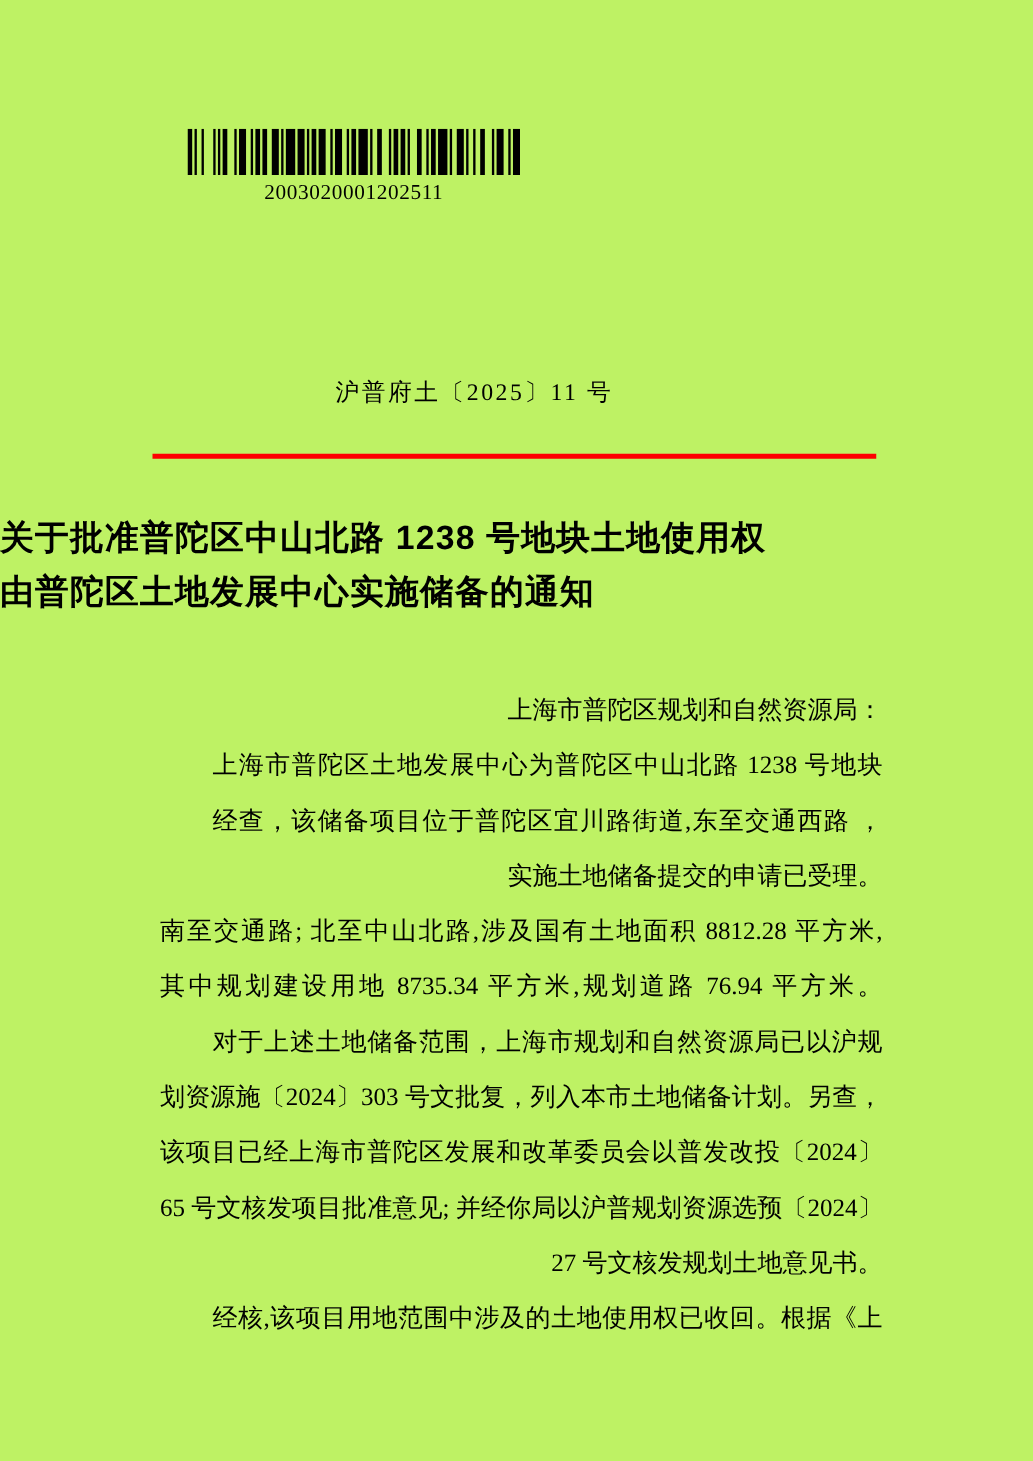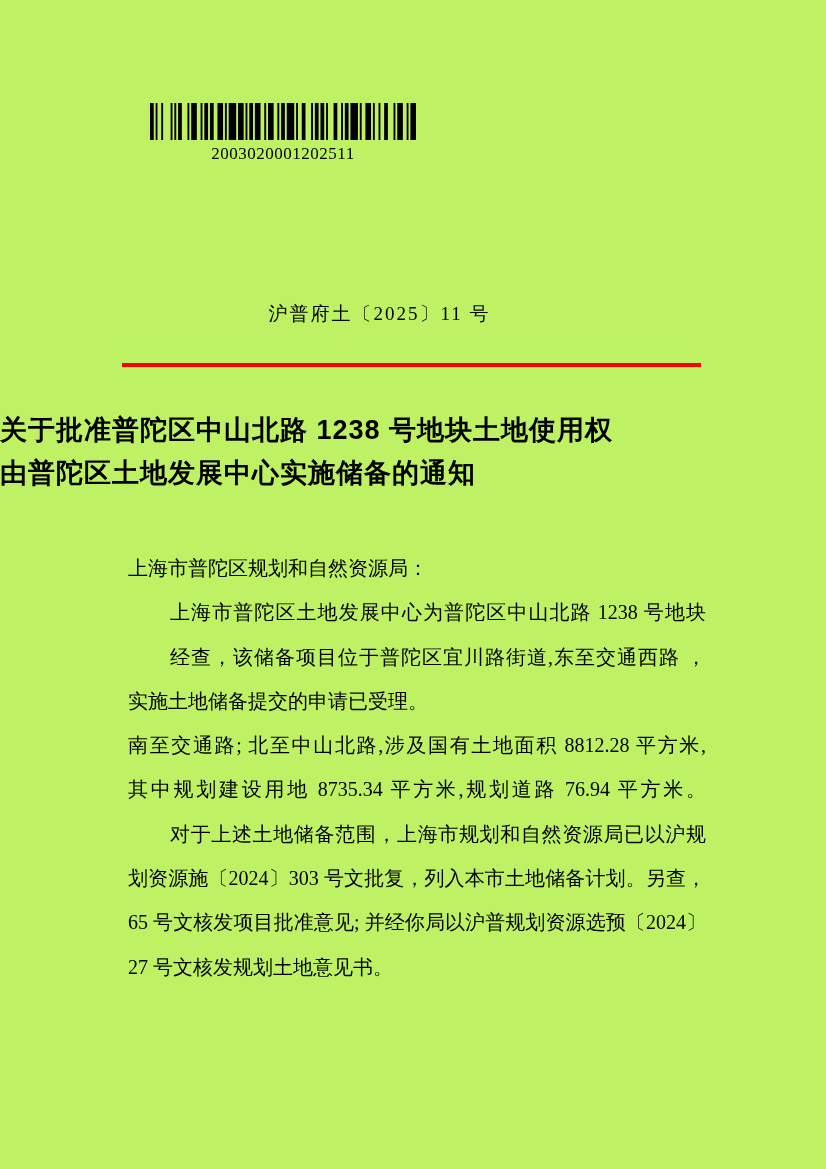--- a/index.html
+++ b/index.html
@@ -40,21 +40,21 @@
   .doc-title{
     position:absolute;left:0;right:0;top:409px;
     font-family:"Liberation Sans","DejaVu Sans",sans-serif;
     font-weight:bold;font-size:27px;line-height:43px;
     letter-spacing:1px;
   }
   .body-text{
     position:absolute;left:128px;top:546px;width:578px;
     font-size:20px;line-height:44.3px;
   }
-  .body-text .line{text-align:left;}
+  .body-text .line{text-align:right;}
   .body-text .j{
     text-align:justify;
     text-align-last:justify;
     text-justify:inter-character;
   }
   .body-text .indent{text-indent:42px;}
 </style>
 </head>
 <body>
 
@@ -120,17 +120,19 @@
 
   <div class="body-text">
     <div class="line">上海市普陀区规划和自然资源局：</div>
     <div class="line indent j">上海市普陀区土地发展中心为普陀区中山北路 1238 号地块</div>
     <div class="line indent j">经查，该储备项目位于普陀区宜川路街道,东至交通西路 ，</div>
     <div class="line">实施土地储备提交的申请已受理。</div>
     <div class="line j">南至交通路; 北至中山北路,涉及国有土地面积 8812.28 平方米,</div>
     <div class="line j">其中规划建设用地 8735.34 平方米,规划道路 76.94 平方米。</div>
     <div class="line indent j">对于上述土地储备范围，上海市规划和自然资源局已以沪规</div>
     <div class="line j">划资源施〔2024〕303 号文批复，列入本市土地储备计划。另查，</div>
+    <div class="line j">该项目已经上海市普陀区发展和改革委员会以普发改投〔2024〕</div>
     <div class="line j">65 号文核发项目批准意见; 并经你局以沪普规划资源选预〔2024〕</div>
     <div class="line">27 号文核发规划土地意见书。</div>
+    <div class="line indent j">经核,该项目用地范围中涉及的土地使用权已收回。根据《上</div>
   </div>
 
 </div>
 
 </body></html>

